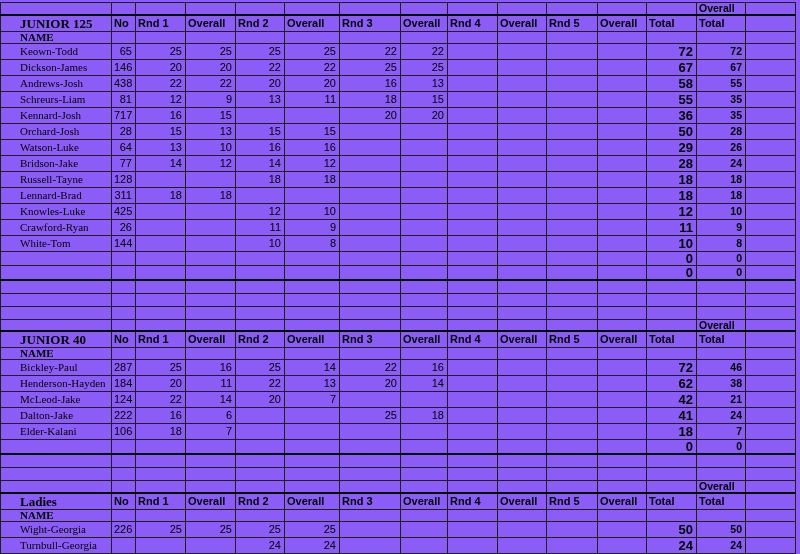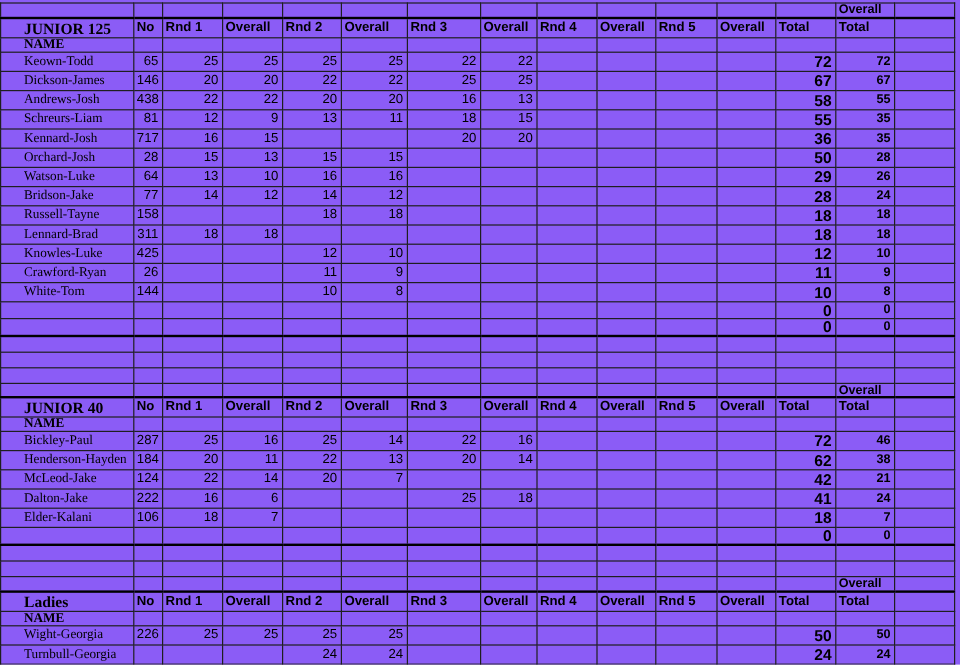--- a/index.html
+++ b/index.html
@@ -235,21 +235,21 @@
           <td></td>
           <td></td>
           <td></td>
           <td></td>
           <td class="c-total">28</td>
           <td class="c-ovtotal">24</td>
           <td></td>
         </tr>
         <tr class="data">
           <td class="c-name">Russell-Tayne</td>
-          <td>158</td>
+          <td>128</td>
           <td></td>
           <td></td>
           <td>18</td>
           <td>18</td>
           <td></td>
           <td></td>
           <td></td>
           <td></td>
           <td></td>
           <td></td>

